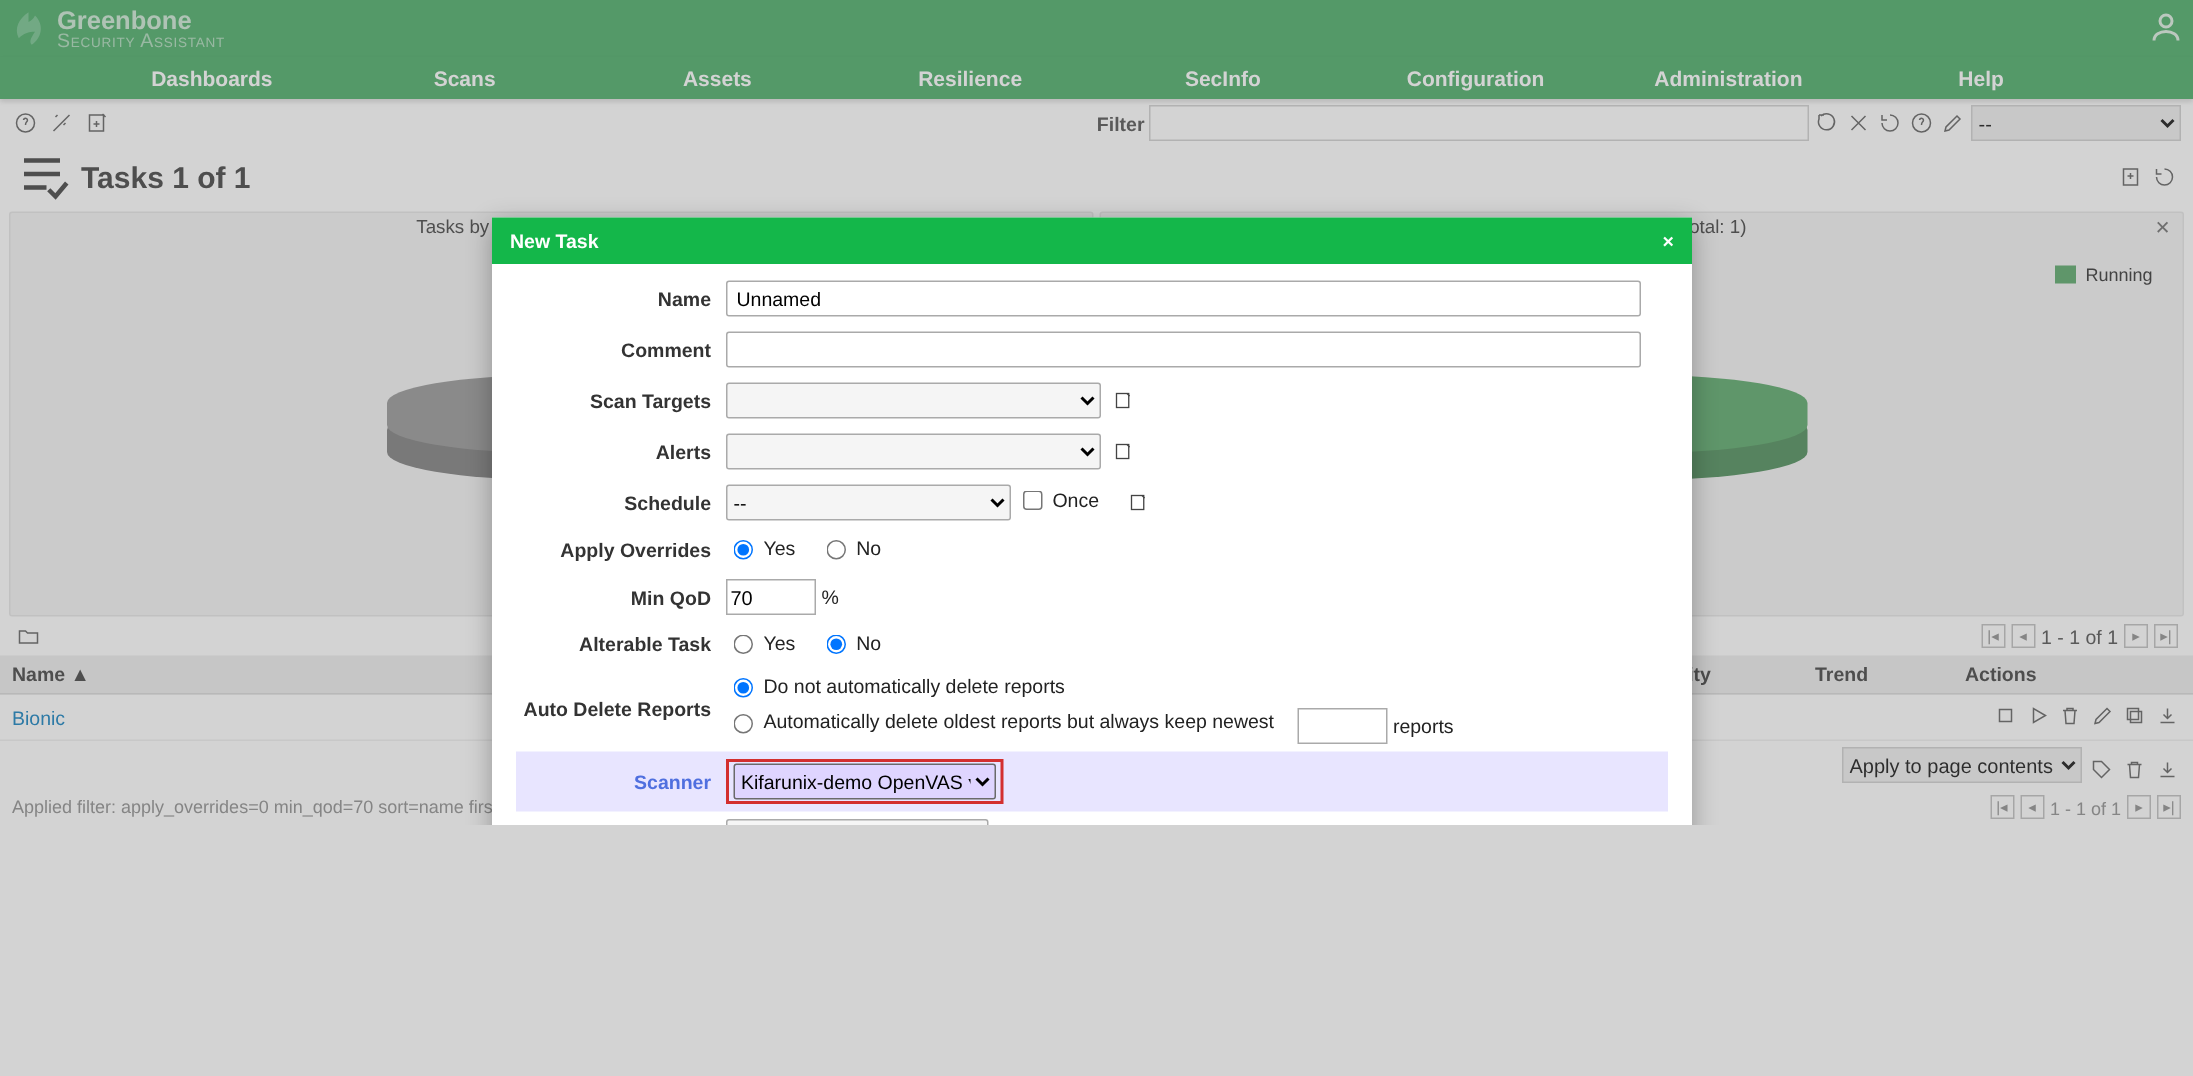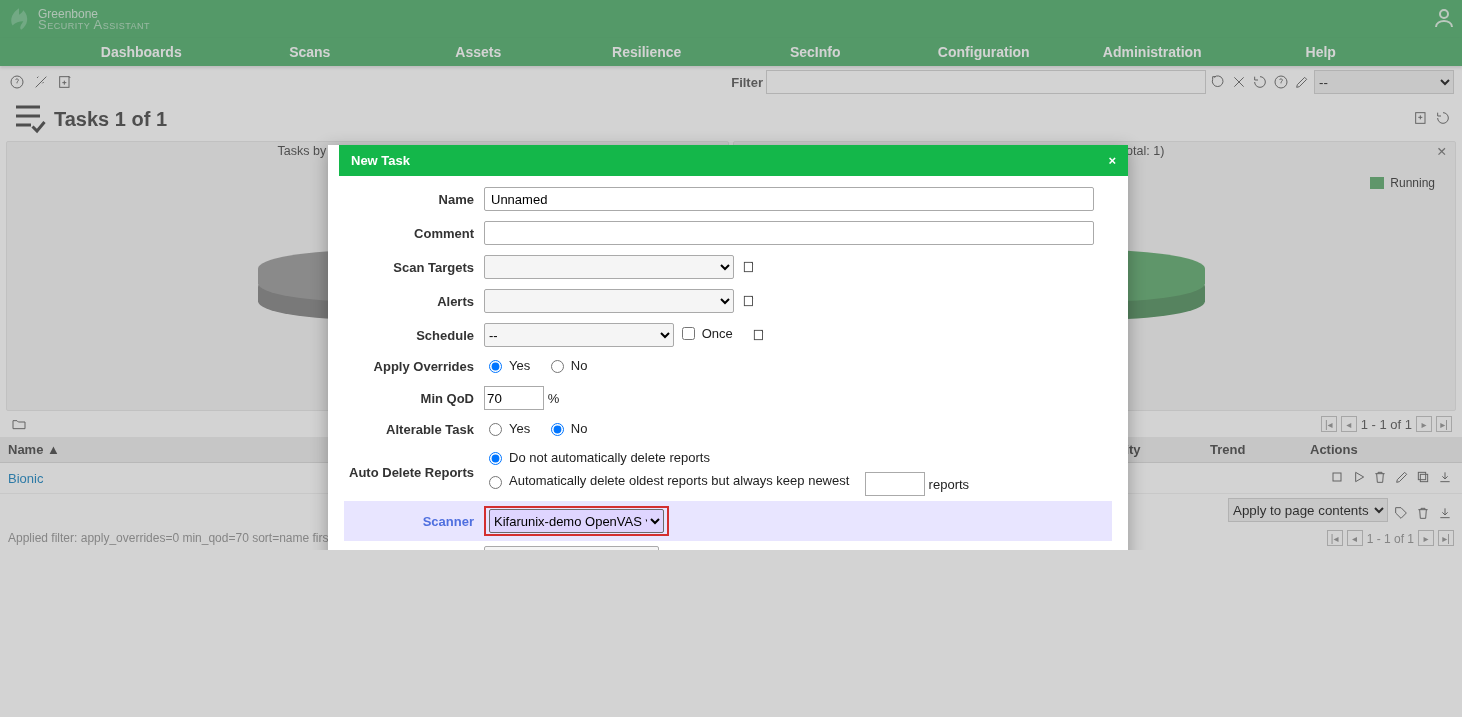--- a/index.html
+++ b/index.html
@@ -4,21 +4,21 @@
 <style>
   :root { --green:#3ca65b; --green-dark:#2f8b4a; --link:#0077bb; --muted:#444; --light:#f5f5f5; --border:#ccc; --red:#d32f2f; --blue-sel:#4f6fdf; }
   * { box-sizing:border-box; }
   body { margin:0; font-family:Arial,Helvetica,sans-serif; font-size:13px; color:#222; position:relative; background:#fff; }
   .overlay { position:fixed; inset:0; background:rgba(130,130,130,0.35); z-index:5; }
 
   header.topbar { background:var(--green); height:38px; display:flex; align-items:center; padding:0 6px; color:#fff; }
   .logo { display:flex; align-items:center; gap:6px; }
   .logo svg { fill:#6abf86; }
   .logo-text { line-height:1; }
-  .logo-text .b1 { font-weight:normal; font-size:12px; color:rgba(255,255,255,.72); display:block; }
+  .logo-text .b1 { font-weight:bold; font-size:17px; color:rgba(255,255,255,.72); display:block; }
   .logo-text .b2 { font-variant:small-caps; font-size:13px; color:rgba(255,255,255,.55); letter-spacing:0.5px; margin-top:-2px; display:block;}
   .user-ico { margin-left:auto; color:rgba(255,255,255,.82); }
 
   nav.mainnav { background:var(--green); color:#fff; display:flex; padding:6px 57px; gap:0; box-shadow:0 2px 3px rgba(0,0,0,.15); }
   nav.mainnav span { flex:1; text-align:center; font-weight:bold; font-size:14px; }
 
   .toolbar-row { display:flex; align-items:center; padding:4px 8px; gap:6px; }
   .toolbar-row .right { margin-left:auto; display:flex; align-items:center; gap:3px; }
   .toolbar-row label.flabel { font-weight:bold; color:var(--muted); }
   .filter-input { width:440px; height:24px; border:1px solid var(--border); }
@@ -46,21 +46,21 @@
   table.grid th { background:#ececec; text-align:left; padding:5px 8px; font-weight:bold; color:#333; border-bottom:1px solid #d6d6d6; font-size:13px; }
   table.grid td { padding:5px 8px; border-bottom:1px solid #eee; font-size:13px; }
   table.grid a.link { color:var(--link); text-decoration:none; }
 
   .foot-row { padding:4px 8px; font-size:12px; color:#888; display:flex; align-items:center; }
   .foot-row .right { margin-left:auto; display:flex; gap:4px; align-items:flex-end; }
   .apply-select { width:160px; height:24px; border:1px solid var(--border); }
 
   
   .dialog { position:absolute; z-index:10; top:145px; left:328px; width:800px; background:#fff; box-shadow:0 4px 16px rgba(0,0,0,.3); }
-  .dialog-hdr { background:#14b74a; color:#fff; font-weight:bold; padding:8px 12px; display:flex;margin-left:11px; }
+  .dialog-hdr { background:#14b74a; color:#fff; font-weight:bold; padding:8px 12px; display:flex; }
   .dialog-hdr .dx { margin-left:auto; cursor:pointer; }
   .dialog-body { padding:6px 16px 16px; }
   .dialog-body table.form { width:100%; border-spacing:0; }
   .dialog-body table.form td.lab { text-align:right; font-weight:bold; padding:5px 10px 5px 0; width:140px; vertical-align:middle; font-size:13px; color:#333; }
   .dialog-body table.form td.fld { padding:5px 0; vertical-align:middle; }
   .txt { width:100%; max-width:610px; height:24px; border:1px solid #aaa; border-radius:2px; padding:2px 6px; font-size:13px; }
   .sel { height:24px; border:1px solid #aaa; border-radius:2px; background:#f5f5f5; font-size:13px; }
   .sel.w1 { width:250px; } .sel.w2 { width:190px; } .sel.w3 { width:175px; }
   .starlink { width:16px; height:16px; display:inline-block; vertical-align:middle; margin-left:4px; cursor:pointer; }
   .starlink svg { width:14px; height:14px; stroke:#444; fill:none; stroke-width:1.5; }

